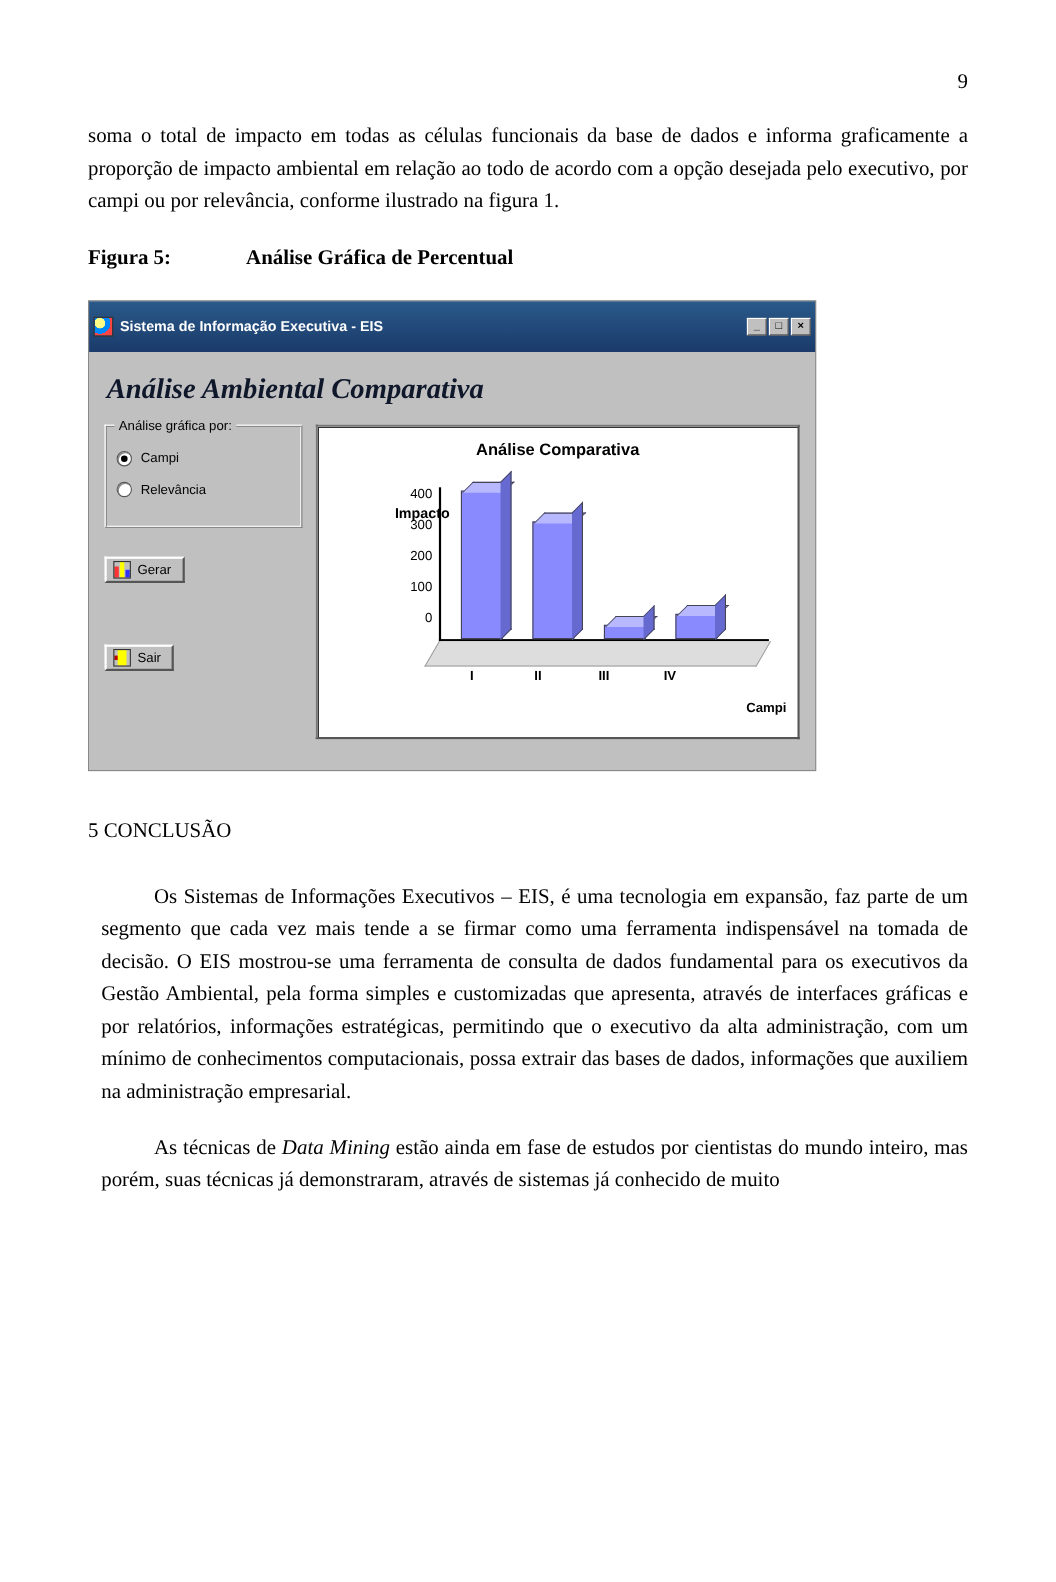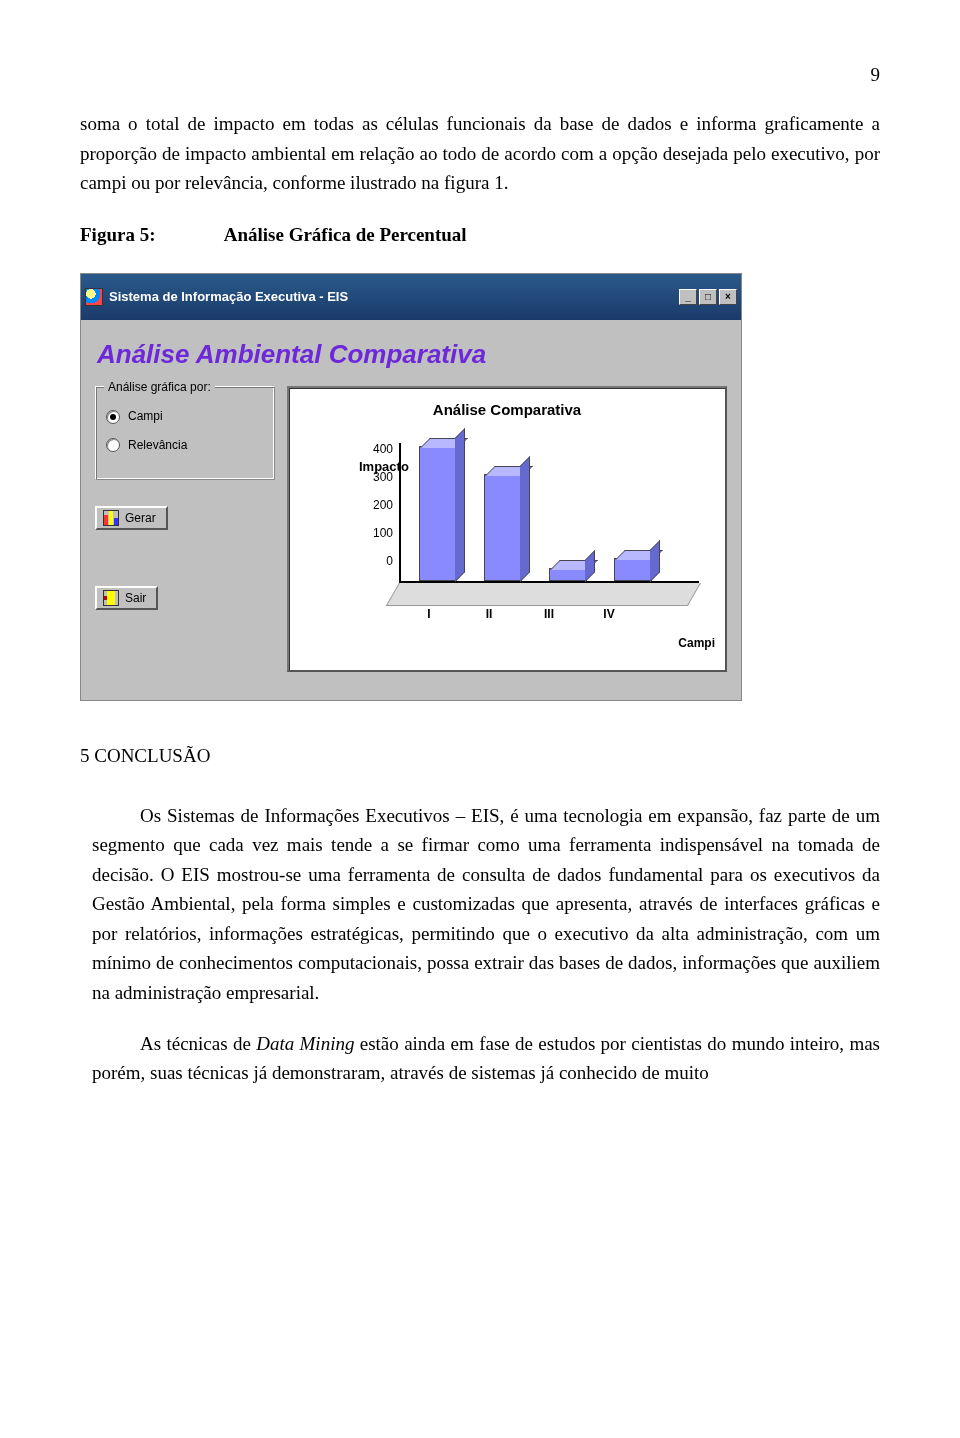--- a/index.html
+++ b/index.html
@@ -57,25 +57,25 @@
     border-right-color:#444;border-bottom-color:#444;
     margin-left:2px;
     display:flex;align-items:center;justify-content:center;
     font-size:10px;font-weight:bold;color:#000;line-height:10px;
   }
   .client {
     padding:10px 14px 28px 14px;
     background:#c0c0c0;
   }
   .heading {
-    font-family: Liberation Sans, sans-serif;
+    font-family: Liberation Serif, serif;
     font-size:26px;
     font-weight:bold;
     font-style:italic;
-    color:#6d28d9;
+    color:#0f172a;
     margin:4px 0 12px 2px;
   }
   .row { display:flex; }
   .sidebar { width:180px; }
   .groupbox {
     border:1px solid #888;
     border-top-color:#fff;border-left-color:#fff;
     box-shadow: inset 1px 1px #777, inset -1px -1px #fff;
     padding:10px 10px 14px 10px;
     margin-bottom:18px;

